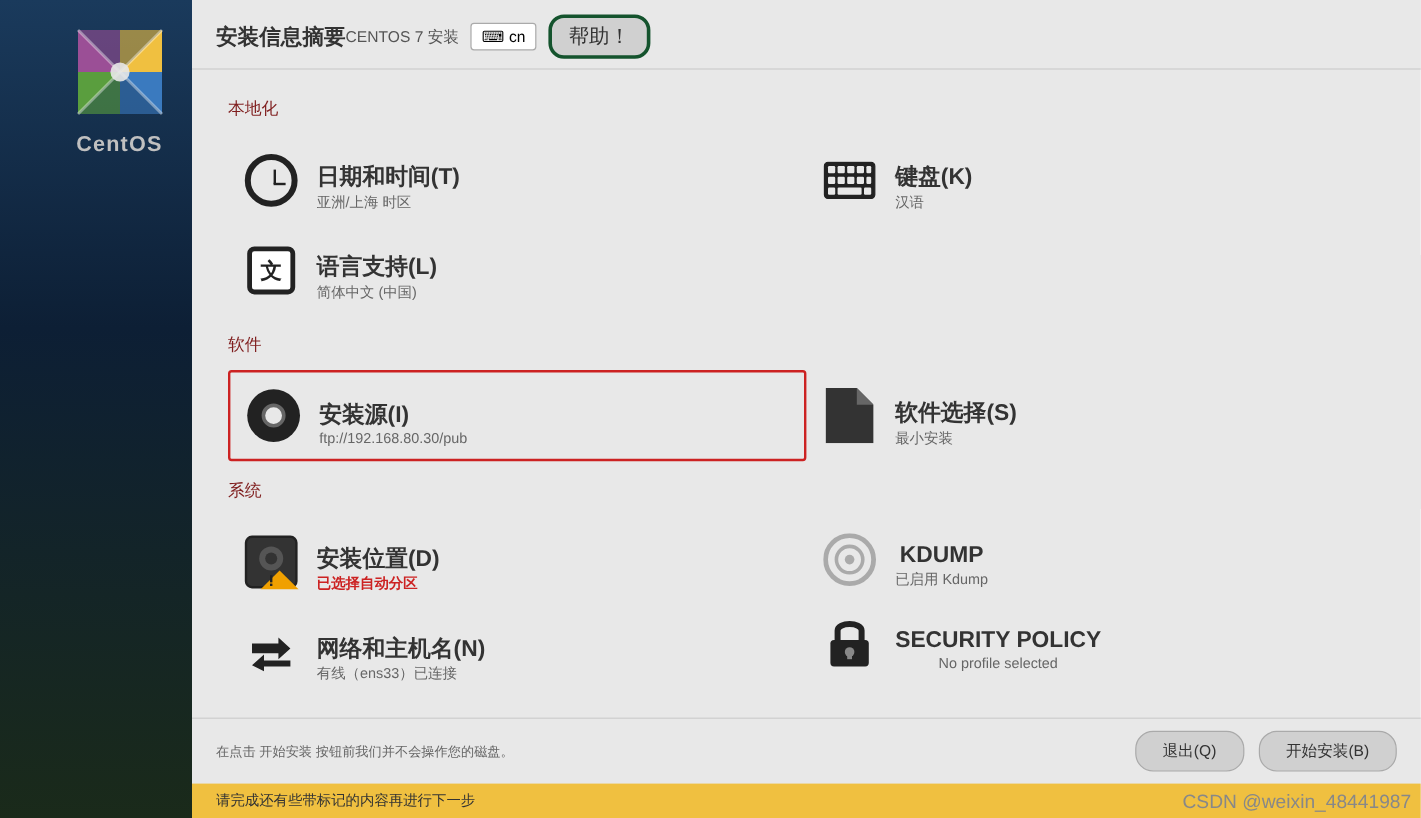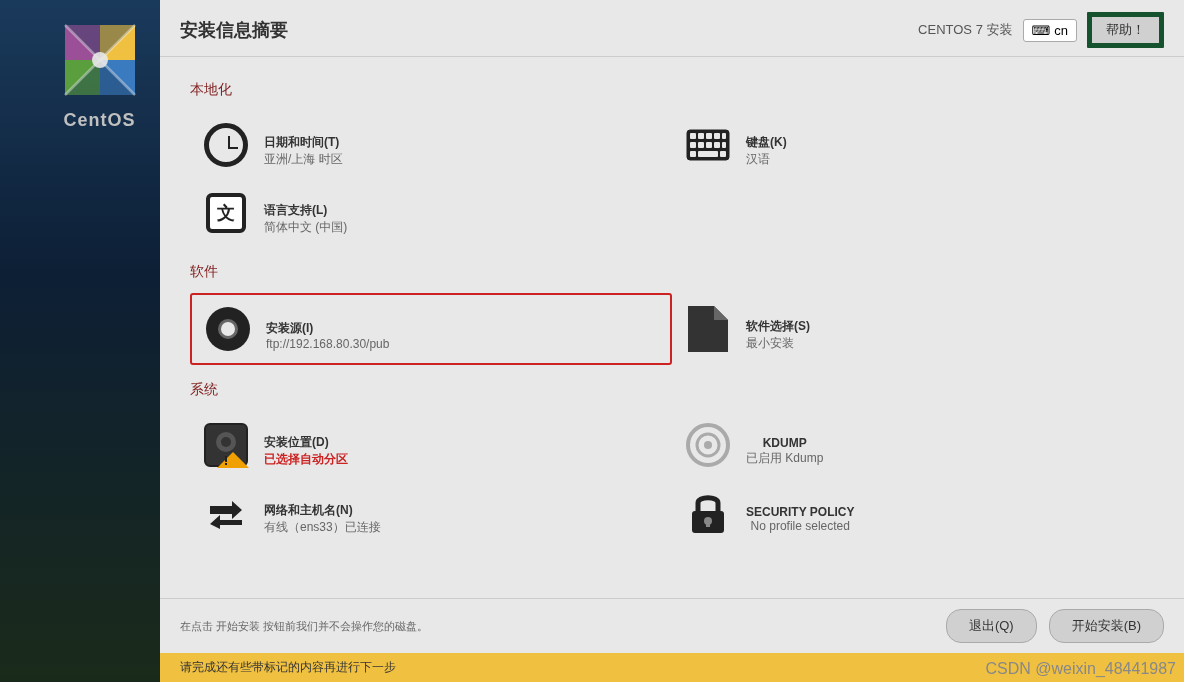--- a/index.html
+++ b/index.html
@@ -40,21 +40,20 @@
       flex: 1;
       background: #e8e8e8;
       display: flex;
       flex-direction: column;
     }
 
     
     .topbar {
       background: #e8e8e8;
       display: flex;
-      justify-content: space-between;
       align-items: center;
       padding: 12px 20px 8px 20px;
       border-bottom: 1px solid #ccc;
     }
     .topbar-title {
       font-size: 18px;
       font-weight: bold;
       color: #333;
     }
     .topbar-right {
@@ -71,24 +70,24 @@
       border: 1px solid #aaa;
       padding: 3px 8px;
       font-size: 13px;
       display: flex;
       align-items: center;
       gap: 4px;
       border-radius: 3px;
     }
     .help-btn {
       background: #d0d0d0;
-      border: 5px solid #14532d;
-      border-radius: 1px;
+      border: 3px solid #14532d;
+      border-radius: 13px;
       padding: 4px 14px;
-      font-size: 13px;
+      font-size: 17px;
       cursor: pointer;
       color: #333;
     }
 
     
     .content {
       flex: 1;
       padding: 16px 30px;
       overflow-y: auto;
     }
@@ -124,21 +123,21 @@
     .tile-icon {
       width: 48px;
       height: 48px;
       flex-shrink: 0;
       display: flex;
       align-items: center;
       justify-content: center;
     }
 
     .tile-text .tile-title {
-      font-size: 12px;
+      font-size: 19px;
       font-weight: bold;
       color: #333;
       margin-top: 12px;
     }
     .tile-text .tile-subtitle {
       font-size: 12px;
       color: #666;
     }
     .tile-text .tile-subtitle.warning {
       color: #cc2222;

